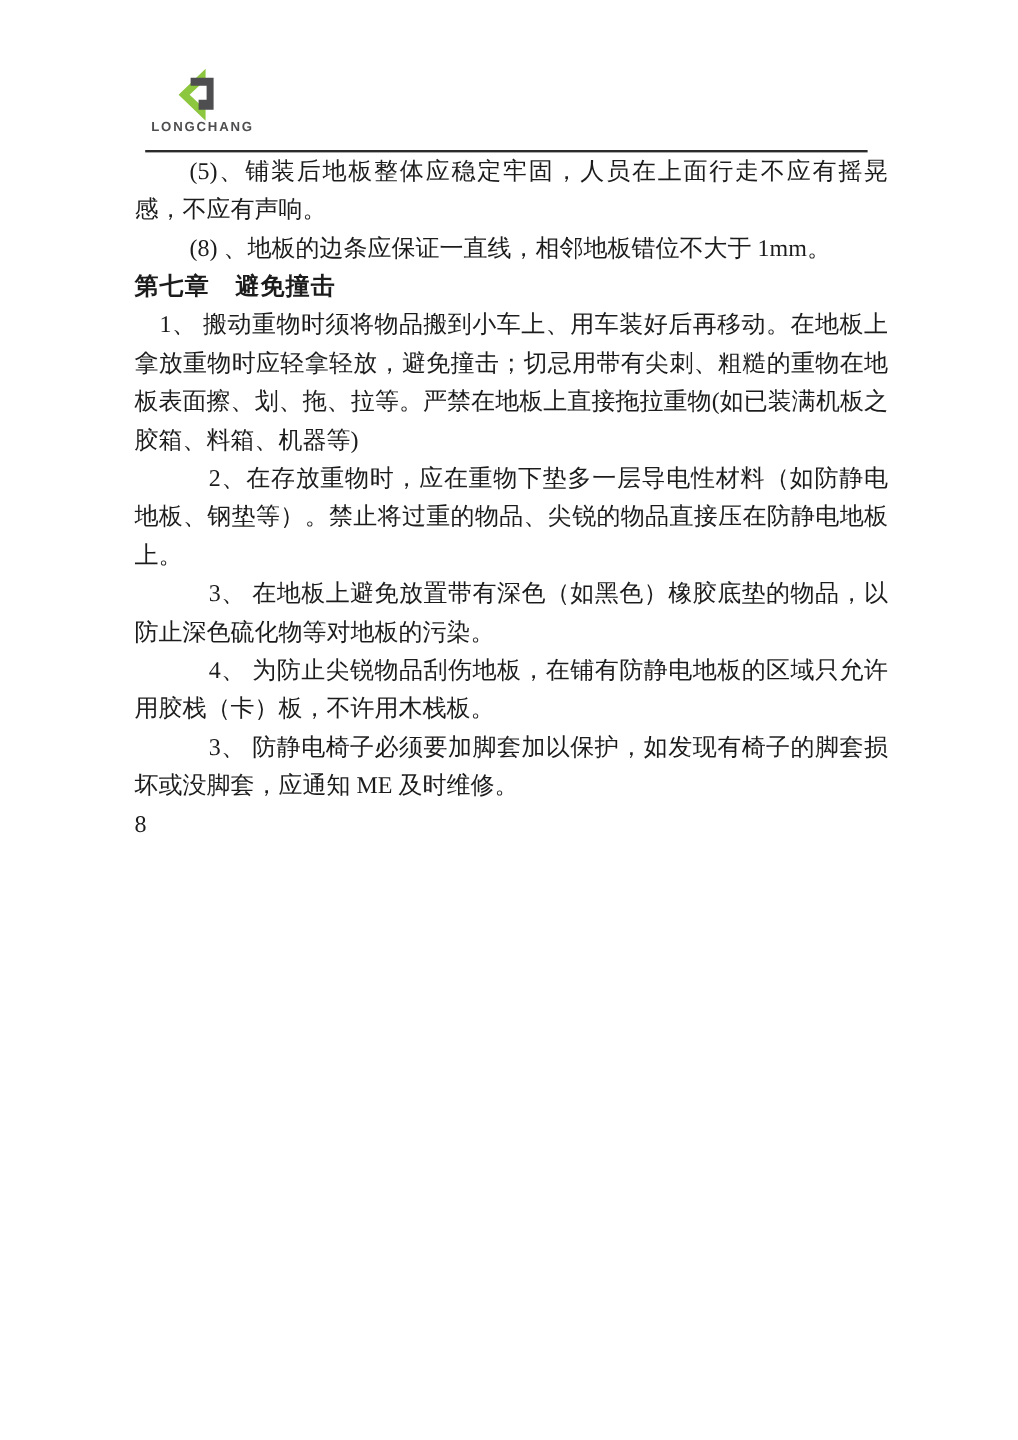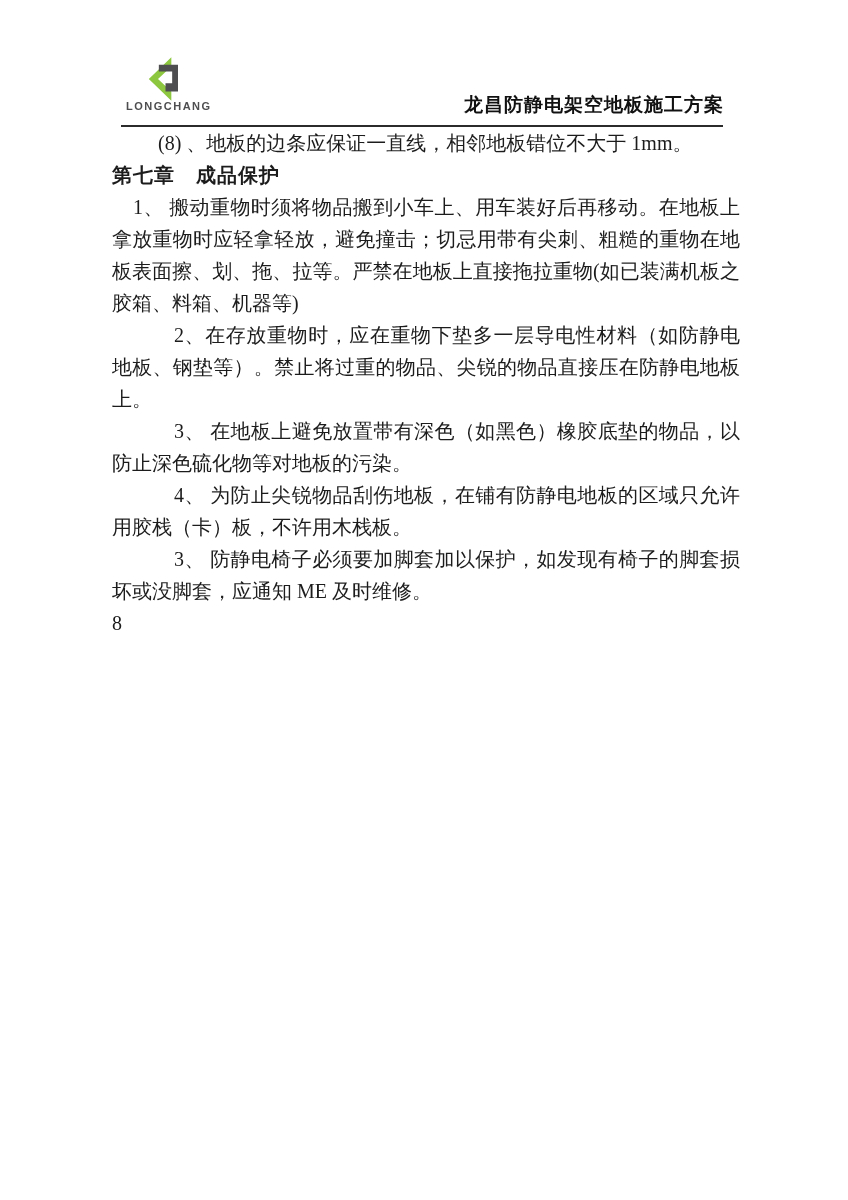--- a/index.html
+++ b/index.html
@@ -99,27 +99,27 @@
 </head>
 <body>
 
 <div class="page">
 
   <svg class="logo-mark" viewBox="0 0 60 60" aria-hidden="true">
     <path d="M40 4 L13 30 L40 56 L40 45 L24 30 L40 15 Z" fill="#8dc63f"></path>
     <path d="M25 13 L48 13 L48 45 L33 45 L33 35 L41 35 L41 21 L25 21 Z" fill="#4e4e50"></path>
   </svg>
   <div class="logo-text">LONGCHANG</div>
-  <div class="doc-title">龙昌防静电架空地板施工方案</div>
   <div class="header-rule"></div>
 
   <div class="content">
+    <p class="indent-paren m-p5">(5)、铺装后地板整体应稳定牢固，人员在上面行走不应有摇晃感，不应有声响。</p>
     <p class="indent-paren m-p6">(8) 、地板的边条应保证一直线，相邻地板错位不大于 1mm。</p>
 
-    <p class="chapter-title m-title">第七章　成品保护</p>
+    <p class="chapter-title m-title">第七章　避免撞击</p>
 
     <p class="indent-small m-i1">1、 搬动重物时须将物品搬到小车上、用车装好后再移动。在地板上拿放重物时应轻拿轻放，避免撞击；切忌用带有尖刺、粗糙的重物在地板表面擦、划、拖、拉等。严禁在地板上直接拖拉重物(如已装满机板之胶箱、料箱、机器等)</p>
     <p class="indent-num m-i2">2、在存放重物时，应在重物下垫多一层导电性材料（如防静电地板、钢垫等）。禁止将过重的物品、尖锐的物品直接压在防静电地板上。</p>
     <p class="indent-num m-i3">3、 在地板上避免放置带有深色（如黑色）橡胶底垫的物品，以防止深色硫化物等对地板的污染。</p>
     <p class="indent-num m-i4">4、 为防止尖锐物品刮伤地板，在铺有防静电地板的区域只允许用胶栈（卡）板，不许用木栈板。</p>
     <p class="indent-num m-i7">3、 防静电椅子必须要加脚套加以保护，如发现有椅子的脚套损坏或没脚套，应通知 ME 及时维修。</p>
 
     <p class="page-number">8</p>
   </div>
 

